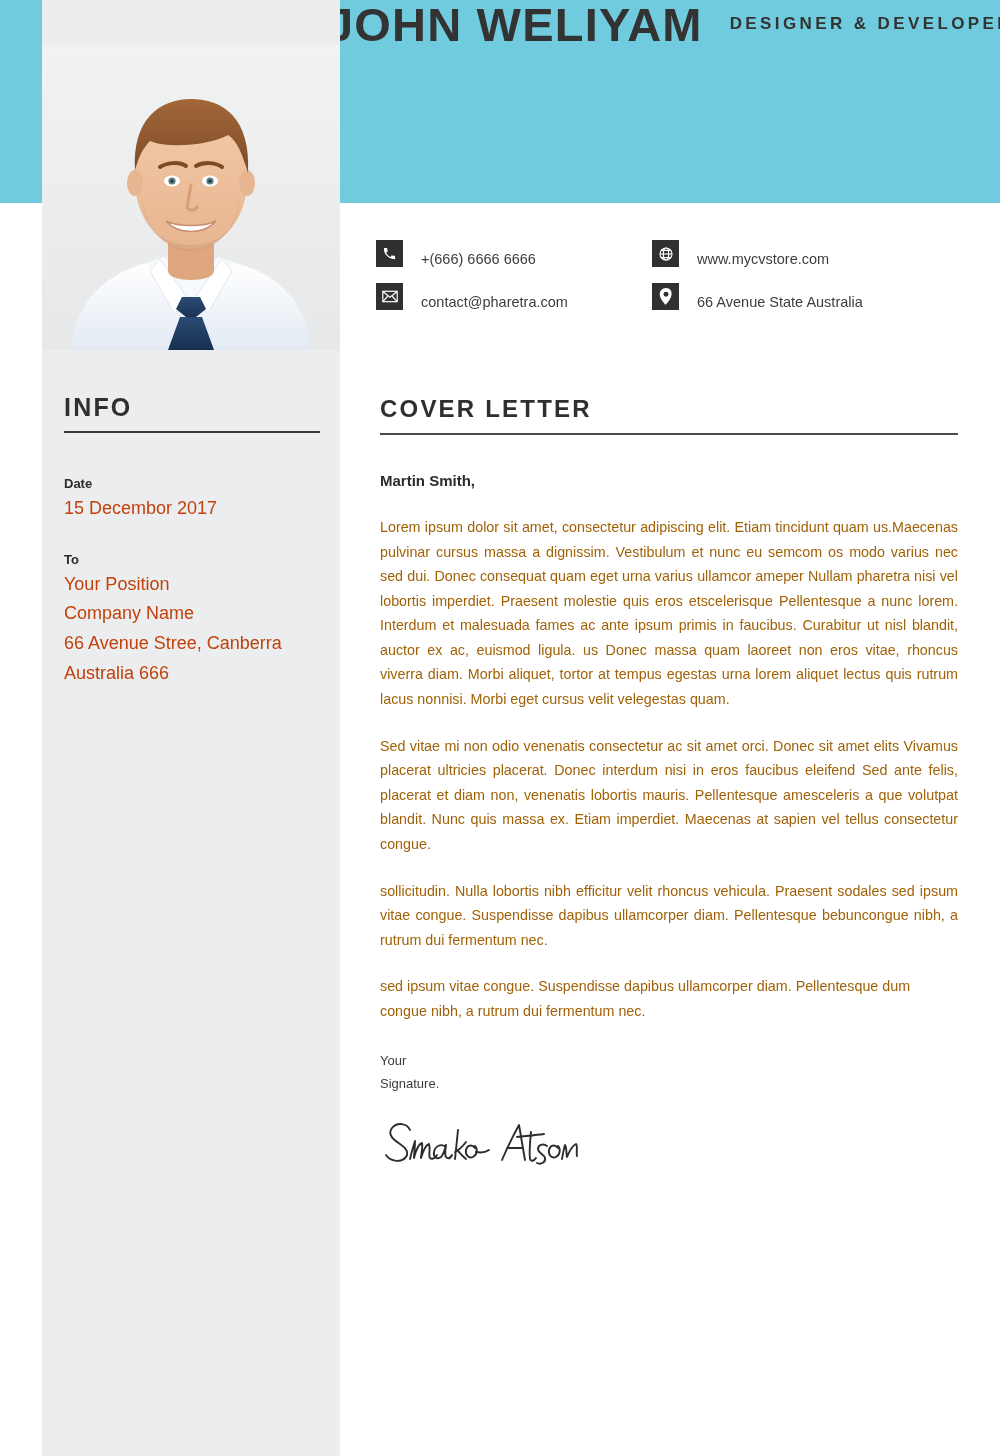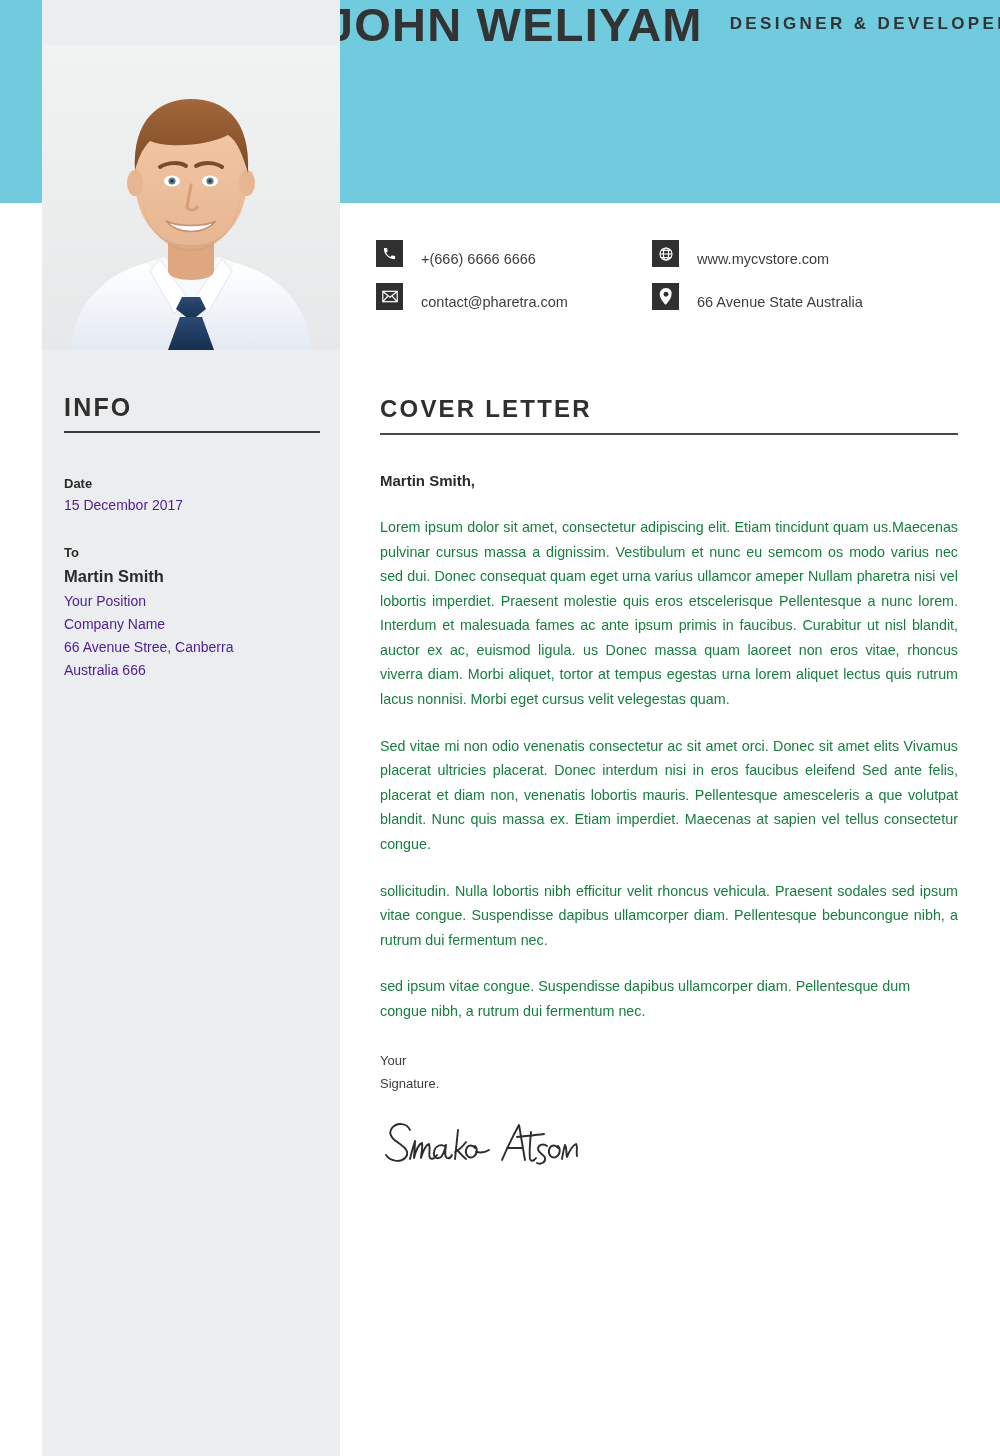--- a/index.html
+++ b/index.html
@@ -45,21 +45,21 @@
     font-size:25px; font-weight:bold; color:#2f2f2f; letter-spacing:2.2px;
   }
   .info-rule { margin-top:9px; height:2px; background:#3a3a3a; width:256px; }
 
   .info-group { margin-top:0; }
   .info-group.first { margin-top:40px; }
   .info-group.second { margin-top:25px; }
   .info-label {
     font-size:13px; font-weight:bold; color:#2b2b2b; line-height:1.62;
   }
-  .info-line { font-size:14px; color:#4c1d95; line-height:1.65; }
+  .info-line { font-size:18px; color:#c2410c; line-height:1.65; }
   .info-strong { font-size:16.5px; font-weight:bold; color:#2b2b2b; line-height:1.62; }
 
   
   .contacts {
     position:absolute; left:376px; top:240px; width:600px;
     display:grid; grid-template-columns:276px 1fr; grid-row-gap:16px;
   }
   .contact-item { display:flex; align-items:flex-end; }
   .cbadge {
     width:27px; height:27px; background:#303030;
@@ -72,21 +72,21 @@
   .letter { position:absolute; left:380px; top:395px; width:578px; }
   .letter-title {
     font-size:24px; font-weight:bold; color:#2f2f2f; letter-spacing:2.2px;
   }
   .letter-rule { margin-top:10px; height:2px; background:#4a4a4a; width:578px; }
 
   .salutation {
     margin-top:37px; font-size:15px; font-weight:bold; color:#2b2b2b;
   }
   .para {
-    margin-top:22px; font-size:14.3px; color:#15803d;
+    margin-top:22px; font-size:14.3px; color:#a16207;
     line-height:1.72; text-align:justify;
   }
   .para.left { text-align:left; }
   .para.p1 { margin-top:26px; }
 
   .sign-lines { margin-top:27px; font-size:13px; color:#3d3d3d; line-height:1.72; }
   .signature { margin-top:17px; width:200px; height:60px; }
   .signature svg { display:block; overflow:visible; }
 </style>
 </head>
@@ -216,21 +216,20 @@
     <div class="info-title">INFO</div>
     <div class="info-rule"></div>
 
     <div class="info-group first">
       <div class="info-label">Date</div>
       <div class="info-line">15 Decembor 2017</div>
     </div>
 
     <div class="info-group second">
       <div class="info-label">To</div>
-      <div class="info-strong">Martin Smith</div>
       <div class="info-line">Your Position</div>
       <div class="info-line">Company Name</div>
       <div class="info-line">66 Avenue Stree, Canberra</div>
       <div class="info-line">Australia 666</div>
     </div>
   </div>
 
   <div class="letter">
     <div class="letter-title">COVER LETTER</div>
     <div class="letter-rule"></div>

